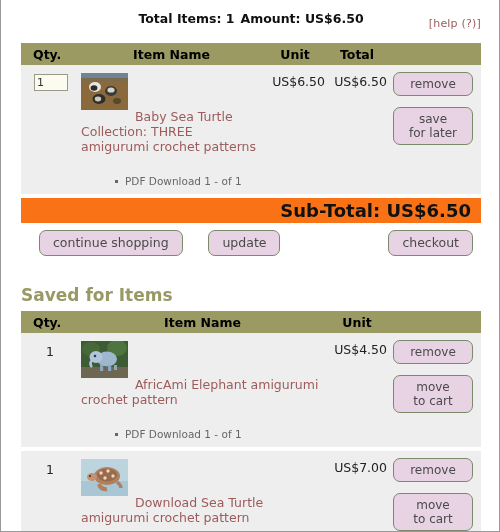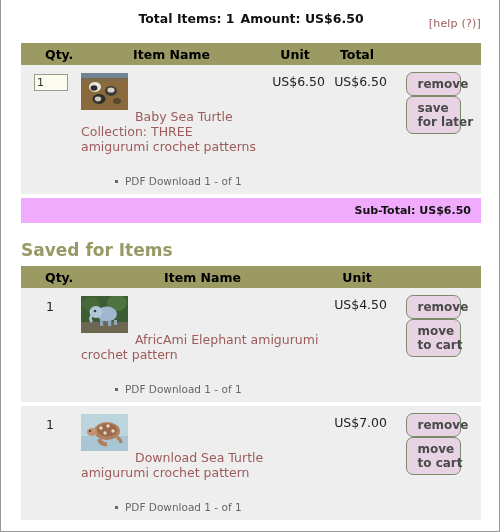--- a/index.html
+++ b/index.html
@@ -69,21 +69,21 @@
   table.cart thead th {
     background: #9a9a62;
     color: #000000;
     font-size: 12.5px;
     font-weight: bold;
     height: 22px;
     padding: 0 6px;
     text-align: center;
     vertical-align: middle;
   }
-  table.cart thead th.h-qty { text-align: left; padding-left: 24px; }
+  table.cart thead th.h-qty { text-align: left; padding-left: 12px; }
   table.cart thead th.h-act { }
 
   table.cart tbody td {
     background: #eeeeee;
     vertical-align: top;
     padding: 0;
   }
   tr.spacer td {
     background: #ffffff !important;
     height: 4px;
@@ -181,36 +181,35 @@
     line-height: 14px;
     padding: 4px 11px;
     text-align: center;
     cursor: pointer;
     white-space: nowrap;
     box-sizing: border-box;
   }
   .btn.two-line { padding: 4px 11px; }
   .btn-block {
     display: block;
-    width: 55px;
-    margin: 0 auto 0 auto;
-    font-weight: bold;
+    width: 80px;
+    margin: 0 auto 11px auto;
   }
   .btn-block:last-child { margin-bottom: 0; }
 
   
   .subtotal-bar {
     width: 460px;
-    background: #f0abfc;
+    background: #f97316;
     height: 25px;
     line-height: 25px;
     text-align: right;
     padding-right: 10px;
     box-sizing: border-box;
-    font-size: 11px;
+    font-size: 18px;
     font-weight: bold;
     color: #111111;
     padding-left: 16px;
   }
   .action-bar {
     width: 460px;
     height: 38px;
     position: relative;
     margin-top: 7px;
   }
@@ -282,20 +281,29 @@
         </td>
       </tr>
       <tr class="spacer">
           <td colspan="5"></td>
         </tr>
     </tbody>
   </table>
 
   <div class="subtotal-bar">Sub-Total: US$6.50</div>
 
+  <div class="action-bar">
+    <span class="left-group">
+      <button class="btn">continue shopping</button>
+      <button class="btn">update</button>
+    </span>
+    <span class="right-group">
+      <button class="btn">checkout</button>
+    </span>
+  </div>
 
   <h2 class="section-title">Saved for Items</h2>
 
   <table class="cart">
     <colgroup>
       <col style="width:58px">
       <col style="width:247px">
       <col style="width:62px">
       <col style="width:93px">
     </colgroup>

